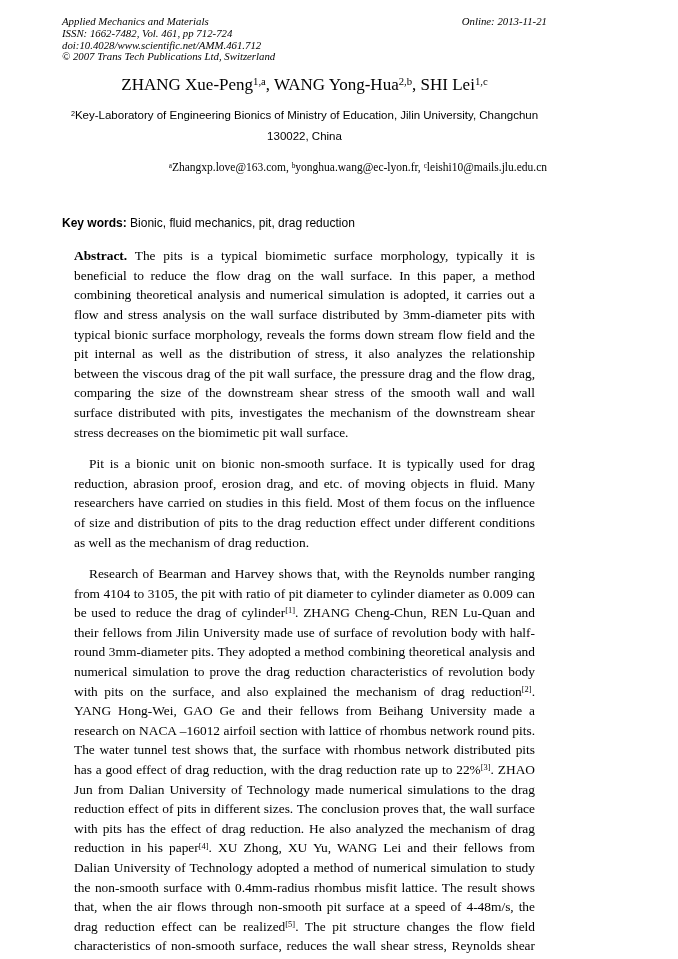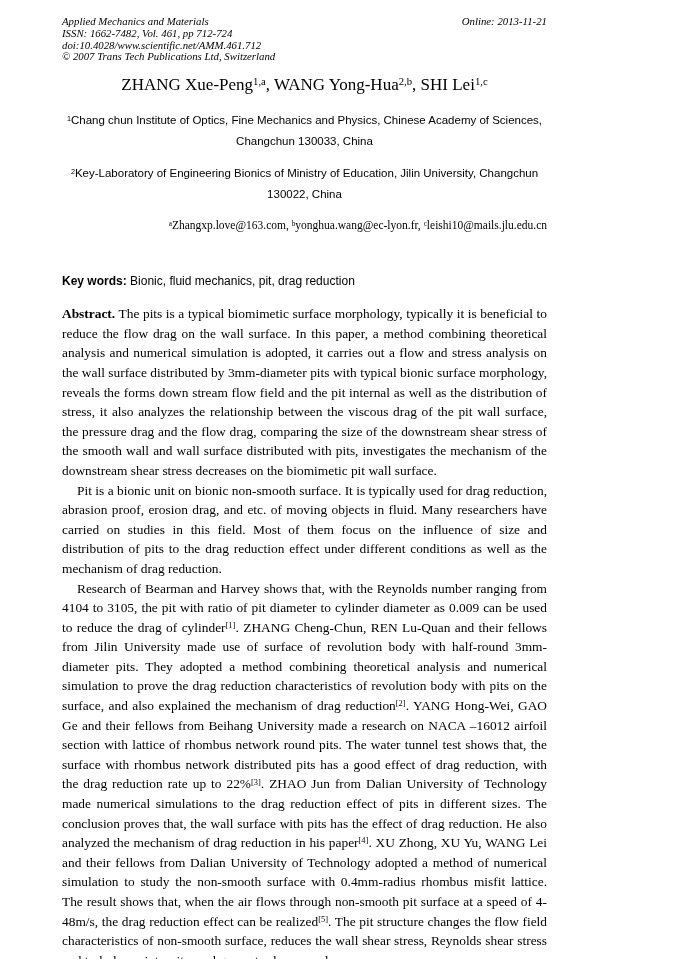--- a/index.html
+++ b/index.html
@@ -70,21 +70,21 @@
   .keywords .label { font-weight: bold; }
   
   .body-text {
     margin-top: 13px;
     font-family: "Liberation Serif", "DejaVu Serif", serif;
     font-size: 13.4px;
     line-height: 19.6px;
     text-align: justify;
   }
   .body-text p, .body-text h2 {
-    margin: 0;
+    margin: 12px;
     padding: 0;
     font-family: Liberation Serif, serif;
   }
   .body-text h2 {
     font-size: 13.4px;
     font-weight: bold;
     text-align: left;
   }
   .abstract .label { font-weight: bold; }
   .para.indent { text-indent: 15px; }
@@ -106,21 +106,20 @@
       <div>Applied Mechanics and Materials</div>
       <div>ISSN: 1662-7482, Vol. 461, pp 712-724</div>
       <div>doi:10.4028/www.scientific.net/AMM.461.712</div>
       <div>© 2007 Trans Tech Publications Ltd, Switzerland</div>
     </div>
     <div class="right">Online: 2013-11-21</div>
   </div>
 
   <div class="authors">ZHANG Xue-Peng<sup>1,a</sup>, WANG Yong-Hua<sup>2,b</sup>, SHI Lei<sup>1,c</sup></div>
 
-  <div class="affiliation first"><sup>1</sup>Chang chun Institute of Optics, Fine Mechanics and Physics, Chinese Academy of Sciences, Changchun 130033, China</div>
   <div class="affiliation second"><sup>2</sup>Key-Laboratory of Engineering Bionics of Ministry of Education, Jilin University, Changchun 130022, China</div>
 
   <div class="emails"><sup>a</sup>Zhangxp.love@163.com, <sup>b</sup>yonghua.wang@ec-lyon.fr, <sup>c</sup>leishi10@mails.jlu.edu.cn</div>
 
   <div class="keywords">
     <span class="label">Key words:</span>
     <span>Bionic, fluid mechanics, pit, drag reduction</span>
   </div>
 
   <div class="body-text">

